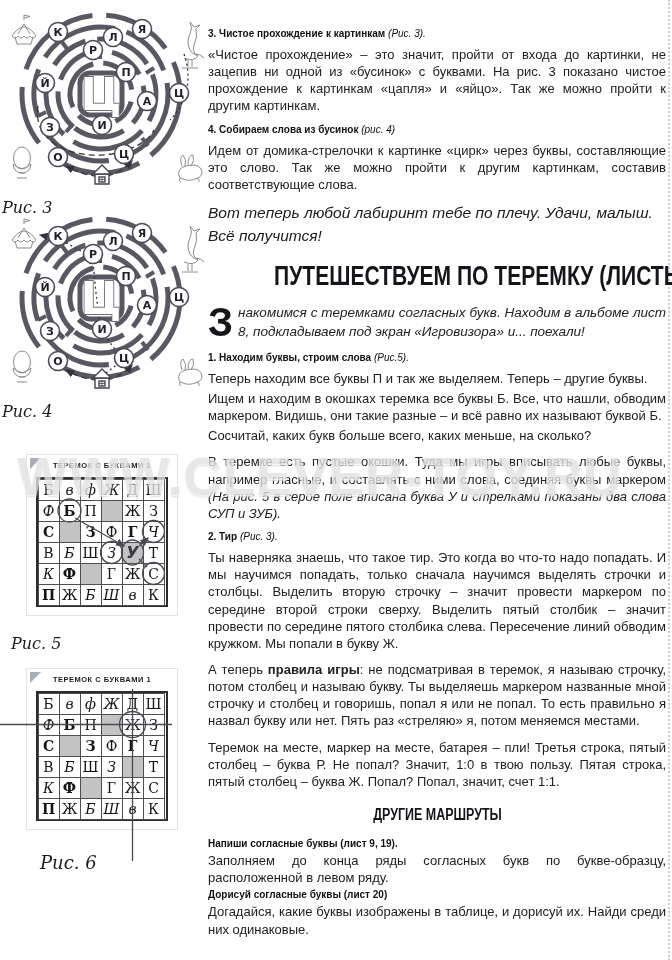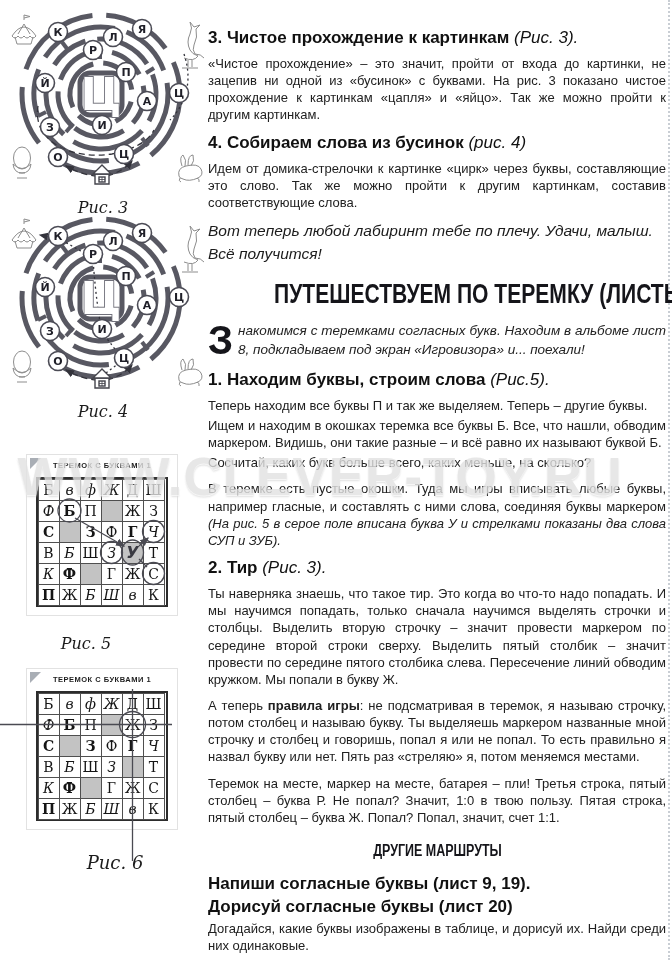--- a/index.html
+++ b/index.html
@@ -6,21 +6,21 @@
   body{
     width:672px;height:960px;position:relative;background:#ffffff;
     font-family:"Liberation Sans",sans-serif;color:#222;overflow:hidden;
   }
   .page-edge{position:absolute;right:2px;top:0;height:960px;border-right:2px dotted #c9ced4;}
 
   
   .col{position:absolute;left:208px;top:26px;width:458px;}
   .p{font-size:13px;line-height:1.32;text-align:justify;margin:0 0 9px 0;color:#212121;}
   .p.nojust{text-align:left;}
-  .runhead{font-size:17px;font-weight:bold;margin:2px 0 7px 0;color:#111;}
+  .runhead{font-size:10px;font-weight:bold;margin:2px 0 7px 0;color:#111;}
   .runhead .ref{font-weight:normal;font-style:italic;}
   .tight{margin-bottom:3px;}
   .farewell{font-size:15.5px;font-style:italic;line-height:1.45;margin:2px 0 10px 0;color:#1b1b1b;}
   .bighead{text-align:center;font-weight:bold;font-size:27px;letter-spacing:0px;
     margin:14px 0 12px 0;color:#15151a;white-space:nowrap;}
   .bighead span{display:inline-block;transform:scaleX(0.78);transform-origin:center;}
   .bighead.small{font-size:16px;margin:16px 0 14px 0;}
   .intro{font-style:italic;font-size:13.5px;line-height:1.4;text-align:justify;margin:0 0 10px 0;}
   .dropcap{float:left;font-size:40px;line-height:32px;font-weight:bold;font-style:normal;
     margin:2px 5px 0 0;color:#15151a;}
@@ -29,21 +29,21 @@
   .watermark{
     position:absolute;left:0;top:446px;width:640px;text-align:center;
     font-size:53px;font-weight:bold;letter-spacing:1px;color:#e2e2e2;opacity:.8;
     text-shadow:0 1px 0 #f5f5f5, 0 2px 2px #d9d9d9;
     pointer-events:none;z-index:6;white-space:nowrap;
   }
 
   
   .fig{position:absolute;}
   .figlabel{font-family:"DejaVu Serif",serif;font-style:italic;font-size:16px;
-    text-align:center;color:#1c1c1c;margin-top:2px;}
+    text-align:left;color:#1c1c1c;margin-top:2px;}
   .bead circle{fill:#ffffff;stroke:#4b4b55;stroke-width:1.6;}
   .bead text{font-family:"DejaVu Sans",sans-serif;font-size:11px;font-weight:bold;
     fill:#1f1f28;text-anchor:middle;}
   .ring{fill:none;stroke:#585862;stroke-width:5;}
   .tick{stroke:#585862;stroke-width:4;}
   .mcenter{font-family:"DejaVu Sans",sans-serif;font-size:44px;font-weight:bold;
     fill:#ffffff;stroke:#70707a;stroke-width:1.8;paint-order:stroke;text-anchor:middle;}
   .deco{fill:none;stroke:#8d8d8d;stroke-width:1;}
   .routedash{fill:none;stroke:#33333b;stroke-width:1.3;stroke-dasharray:6 4;}
   .routedot{fill:none;stroke:#33333b;stroke-width:1.3;stroke-dasharray:2 3;}
@@ -427,18 +427,19 @@
   <p class="p"><span>В теремке есть пустые окошки. Туда мы игры вписывать любые буквы, например гласные, и составлять с ними слова, соединяя буквы маркером </span><i>(На рис. 5 в серое поле вписана буква У и стрелками показаны два слова СУП и ЗУБ).</i></p>
 
   <div class="runhead"><span>2. Тир </span><span class="ref">(Рис. 3).</span></div>
   <p class="p">Ты наверняка знаешь, что такое тир. Это когда во что-то надо попадать. И мы научимся попадать, только сначала научимся выделять строчки и столбцы. Выделить вторую строчку – значит провести маркером по середине второй строки сверху. Выделить пятый столбик – значит провести по середине пятого столбика слева. Пересечение линий обводим кружком. Мы попали в букву Ж.</p>
   <p class="p"><span>А теперь </span><b>правила игры</b><span>: не подсматривая в теремок, я называю строчку, потом столбец и называю букву. Ты выделяешь маркером названные мной строчку и столбец и говоришь, попал я или не попал. То есть правильно я назвал букву или нет. Пять раз «стреляю» я, потом меняемся местами.</span></p>
   <p class="p">Теремок на месте, маркер на месте, батарея – пли! Третья строка, пятый столбец – буква Р. Не попал? Значит, 1:0 в твою пользу. Пятая строка, пятый столбец – буква Ж. Попал? Попал, значит, счет 1:1.</p>
 
   <div class="bighead small"><span>ДРУГИЕ МАРШРУТЫ</span></div>
 
   <div class="runhead tight">Напиши согласные буквы (лист 9, 19).</div>
+  <p class="p tight">Заполняем до конца ряды согласных букв по букве-образцу, расположенной в левом ряду.</p>
   <div class="runhead tight">Дорисуй согласные буквы (лист 20)</div>
   <p class="p">Догадайся, какие буквы изображены в таблице, и дорисуй их. Найди среди них одинаковые.</p>
 
 </div>
 
 <div class="watermark">WWW.CLEVER-TOY.RU</div>
 
 </body></html>

